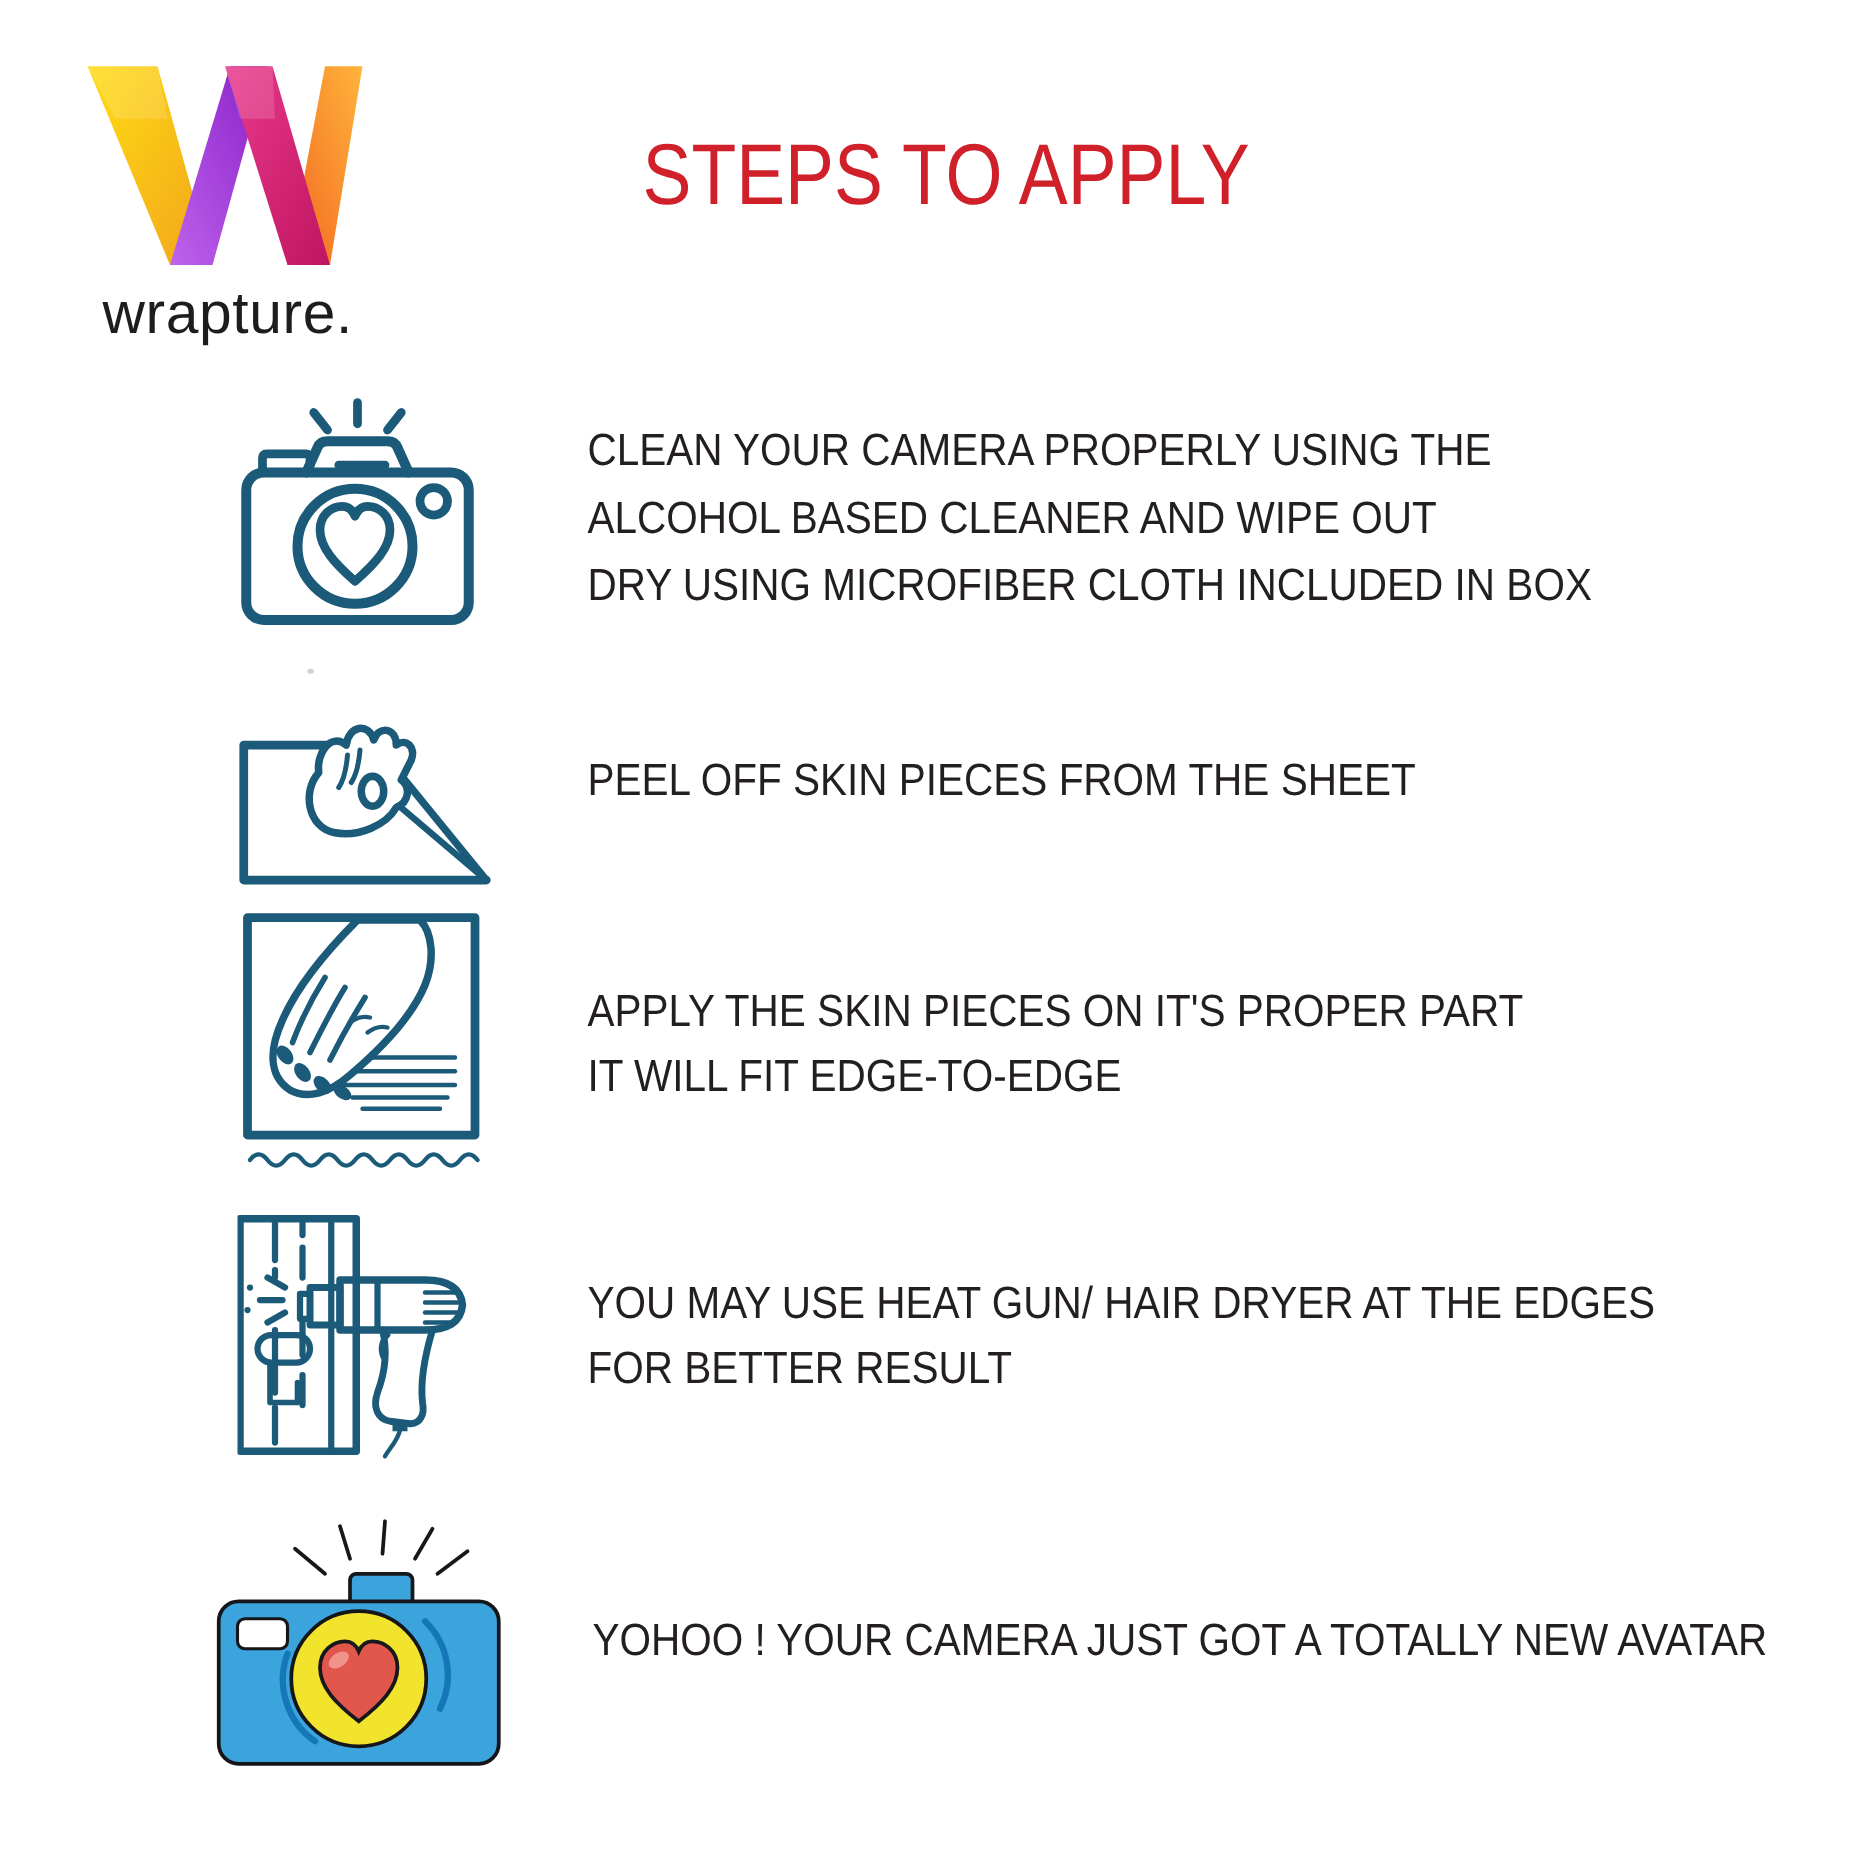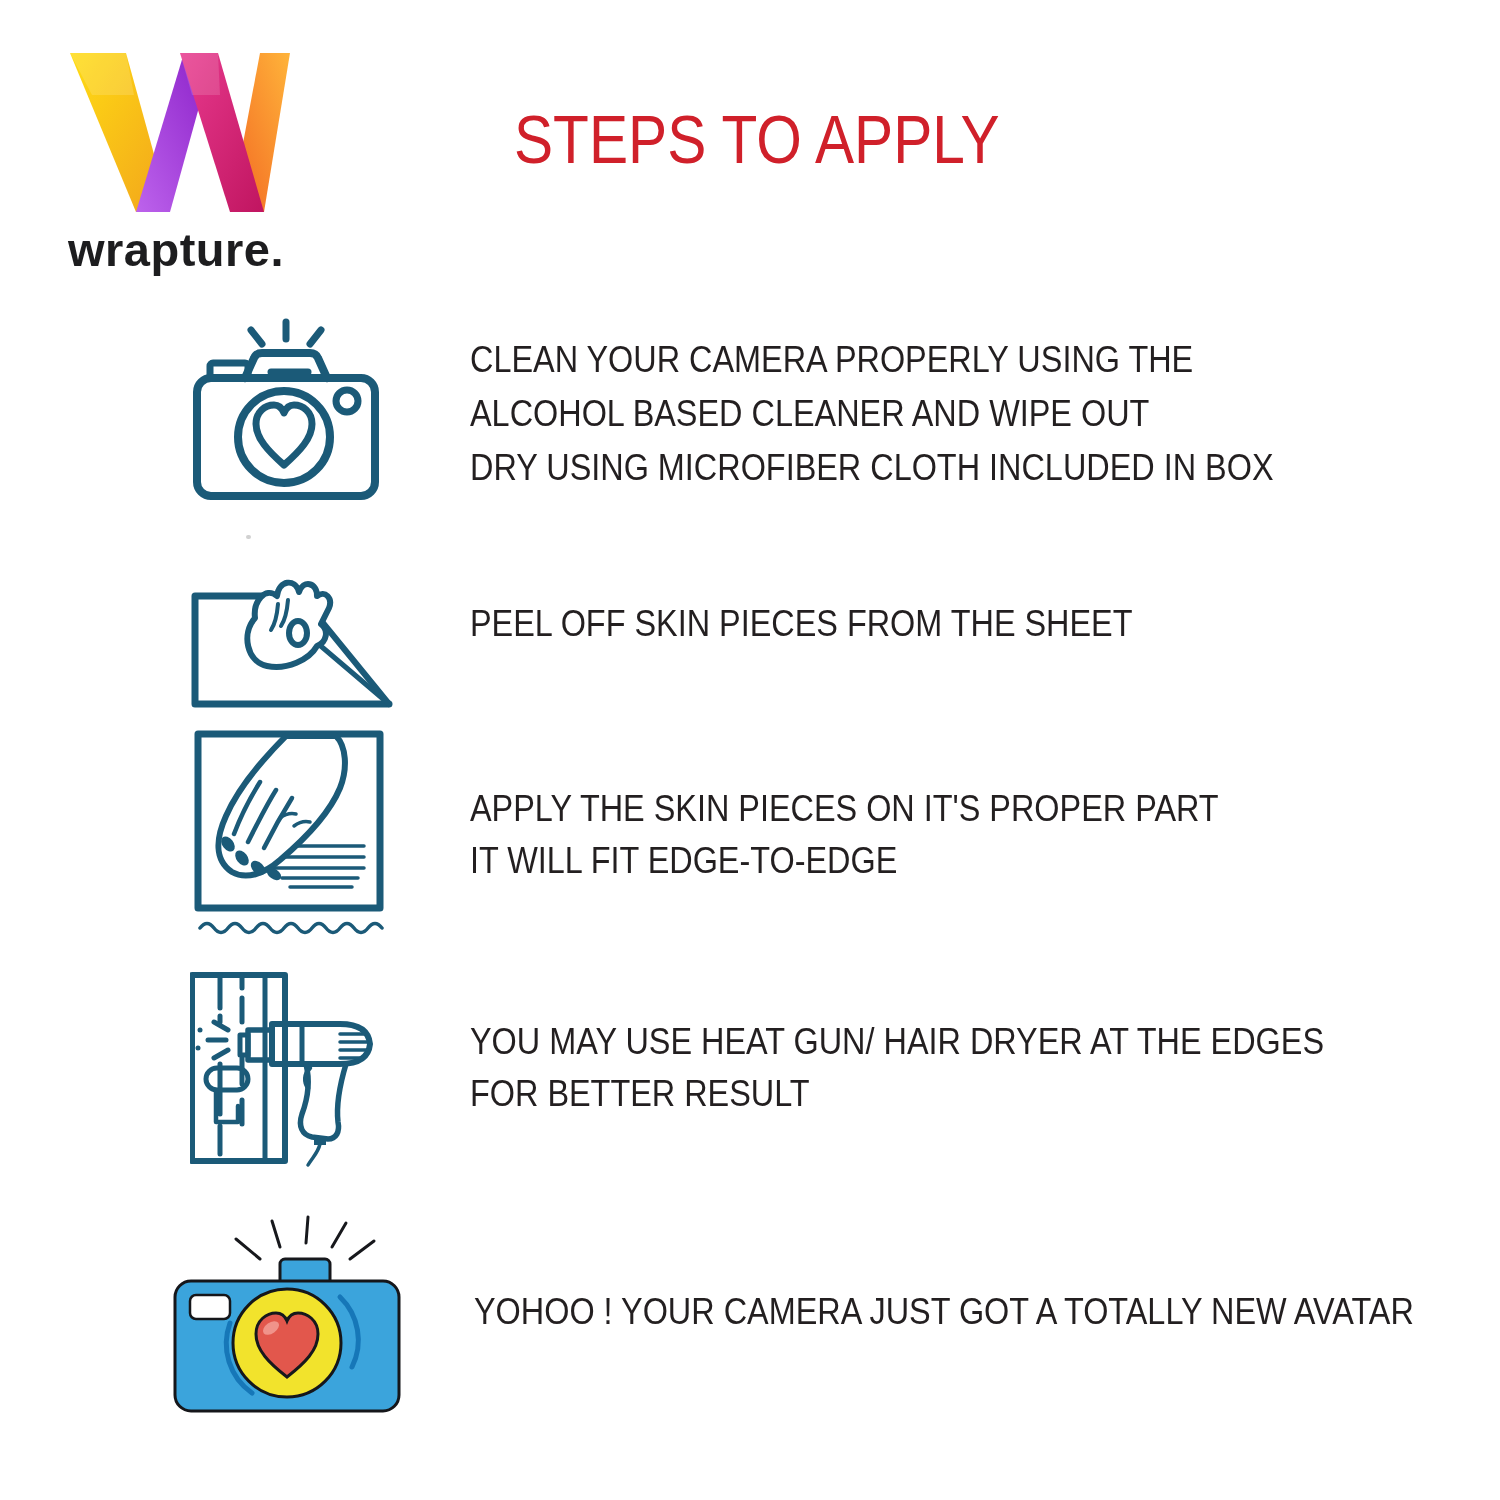--- a/index.html
+++ b/index.html
@@ -3,21 +3,21 @@
 <meta charset="utf-8">
 <style>
   html,body{margin:0;padding:0;}
   body{
     width:1500px;height:1500px;background:#ffffff;position:relative;
     font-family:"Liberation Sans", sans-serif;color:#231f20;overflow:hidden;
   }
   .abs{position:absolute;}
   
   .logo-w{left:68px;top:48px;width:224px;height:168px;}
-  .wordmark{left:68px;top:222px;font-size:47px;font-weight:bold;letter-spacing:.5px;color:#1d1d1f;}
+  .wordmark{left:82px;top:222px;font-size:47px;font-weight:normal;letter-spacing:.5px;color:#1d1d1f;}
   
   .title{
     left:514px;top:104px;font-size:69px;line-height:72px;color:#d0202a;
     transform:scaleX(.85);transform-origin:0 0;white-space:nowrap;font-weight:400;
   }
   
   .step-text{
     font-size:36px;color:#231f20;white-space:nowrap;
     transform:scaleX(.9);transform-origin:0 0;
   }

